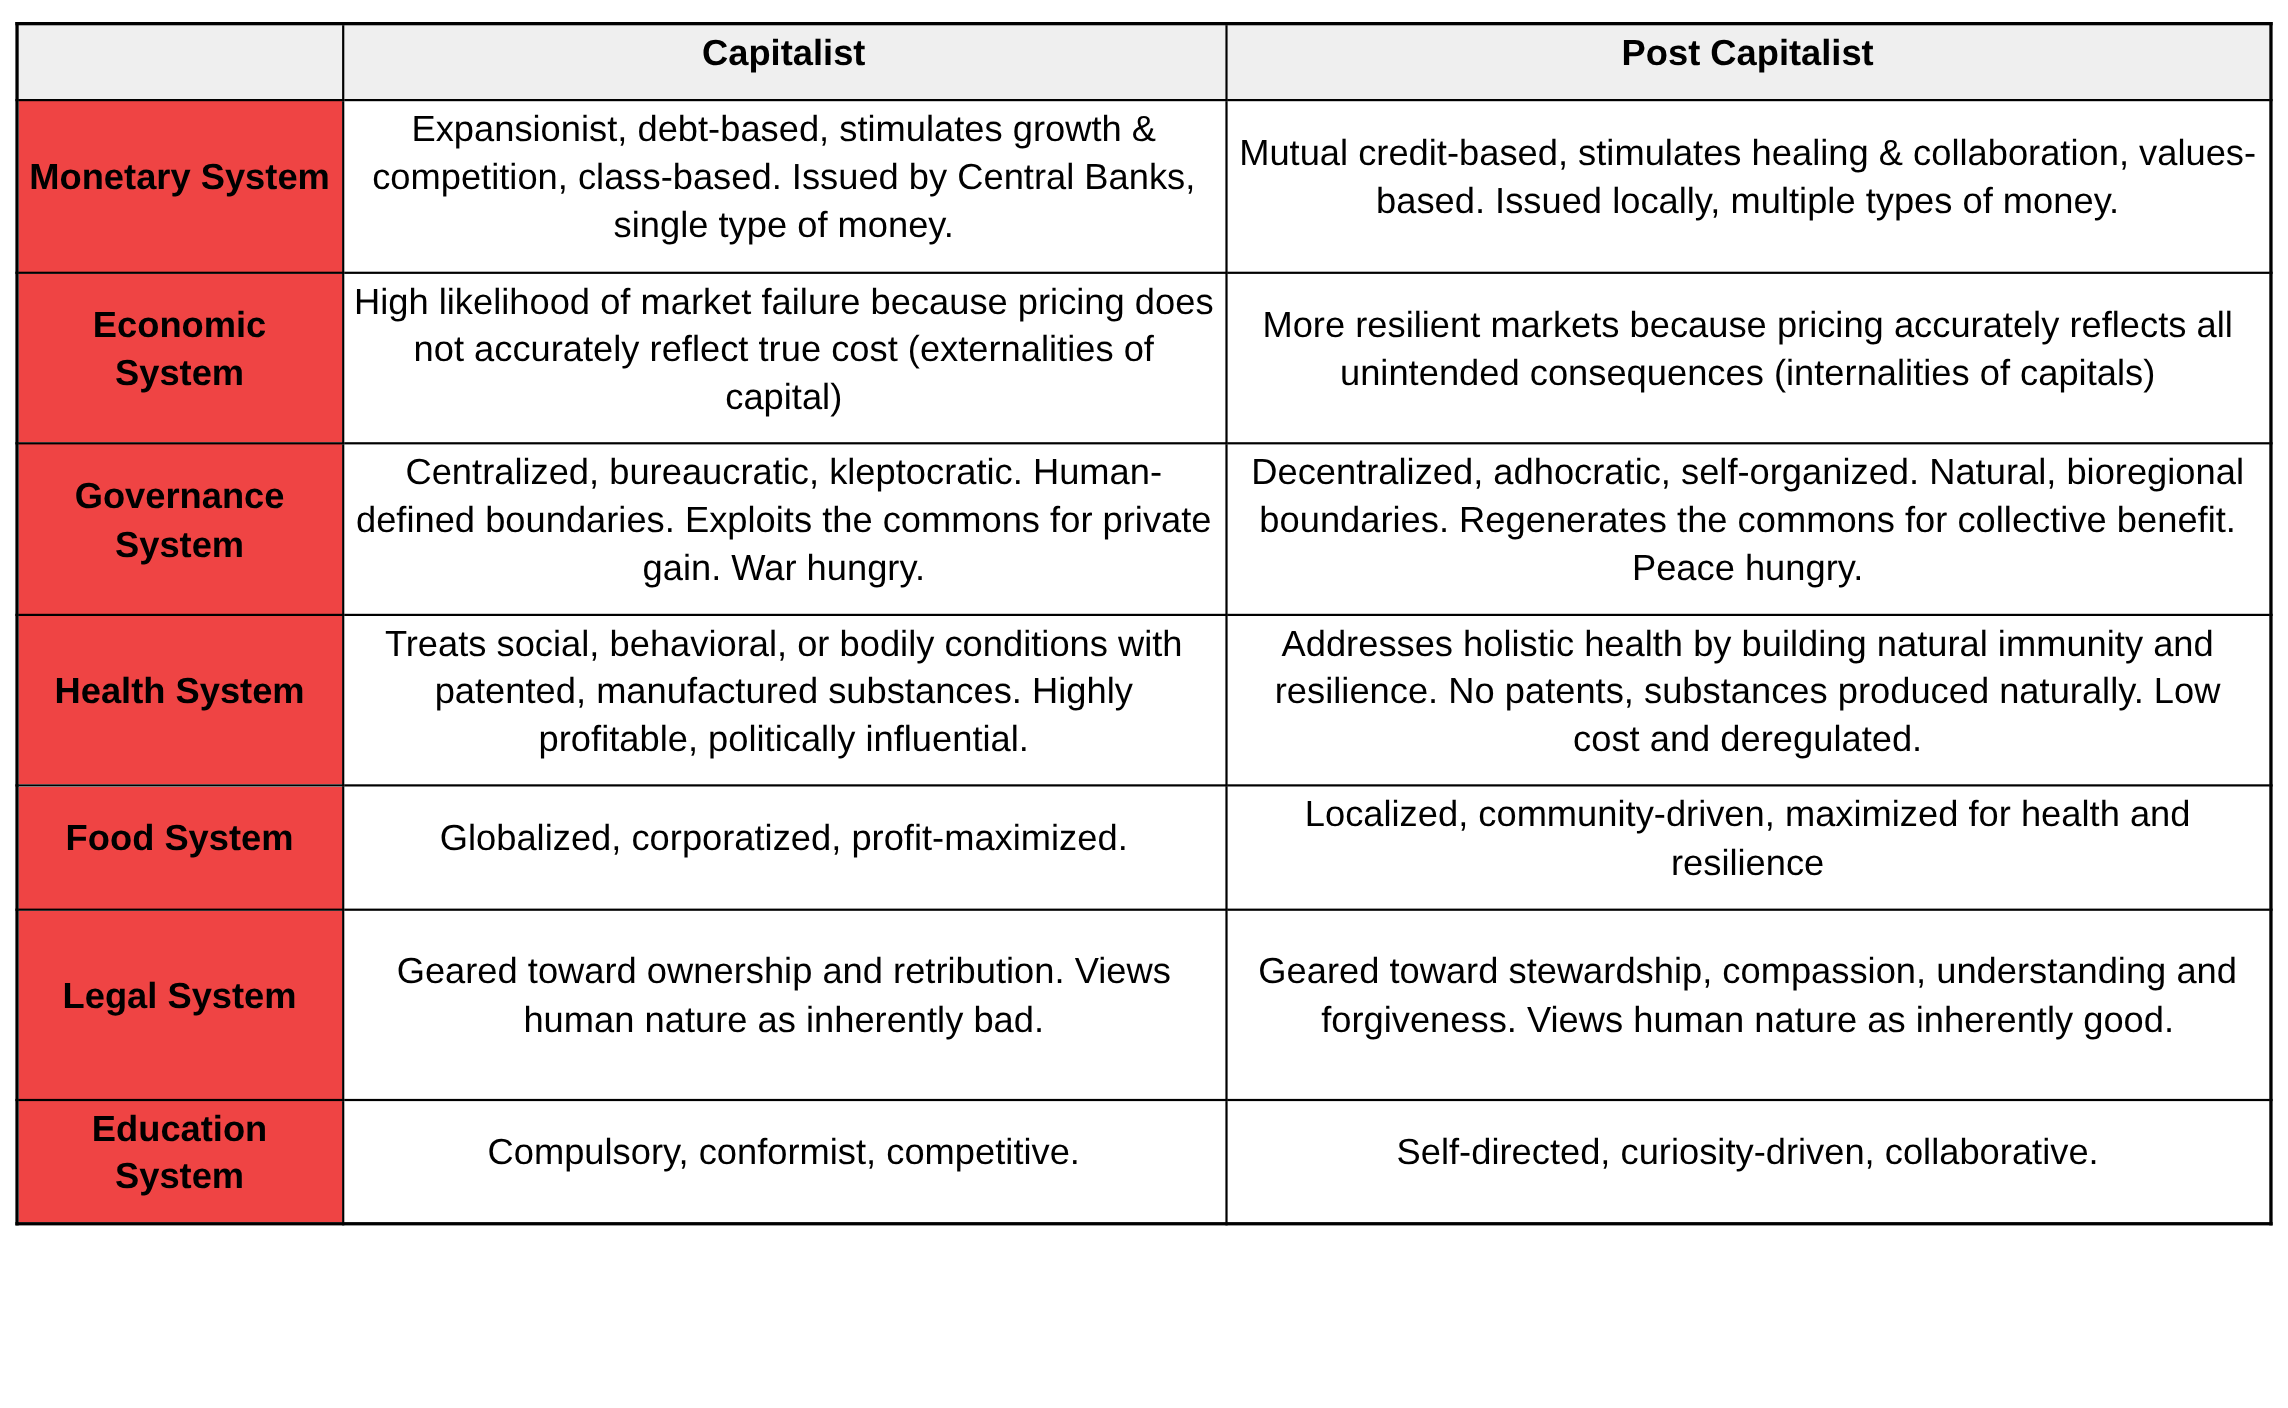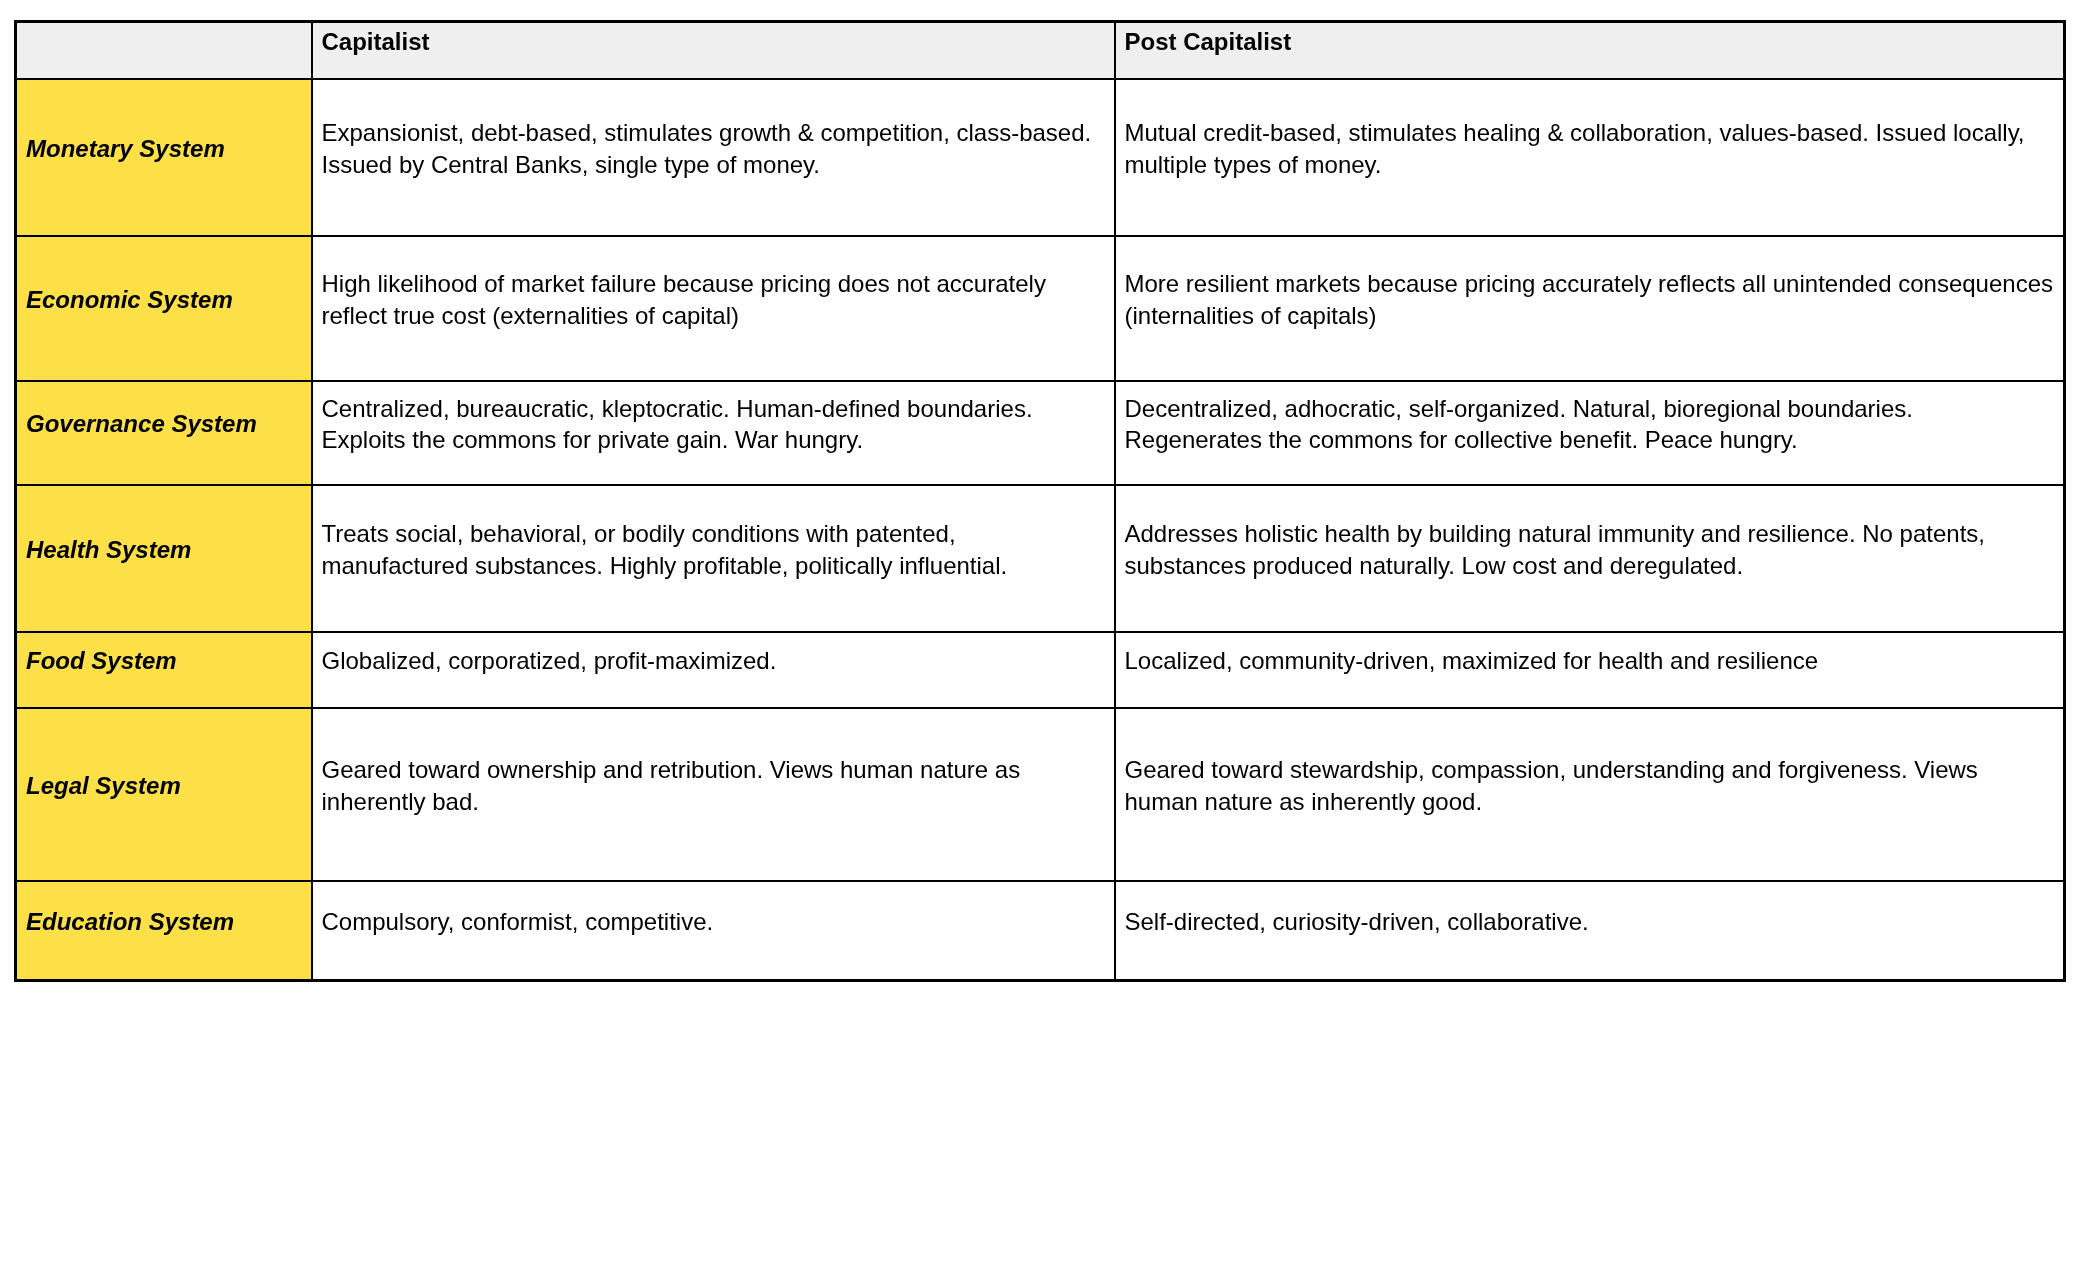--- a/index.html
+++ b/index.html
@@ -22,36 +22,35 @@
     width: 2049px;
     border: 3px solid #000000;
     background: #ffffff;
   }
   col.c-label { width: 296px; }
   col.c-cap   { width: 803px; }
   col.c-post  { width: 950px; }
 
   th, td {
     border: 2px solid #000000;
-    font-size: 24px;
+    font-size: 33px;
     line-height: 1.32;
     padding: 3px 10px 20px 9px;
     vertical-align: middle;
-    text-align: left;
+    text-align: center;
     overflow: hidden;
   }
   thead th {
     background: #efefef;
     font-weight: bold;
     vertical-align: middle;
   }
   tbody th {
-    background: #fde047;
+    background: #ef4444;
     font-weight: bold;
-    font-style: italic;
   }
   td { background: #ffffff; font-weight: normal; }
 
   thead tr           { height: 53px;  }
   tbody tr:nth-child(1) { height: 157px; }
   tbody tr:nth-child(2) { height: 145px; }
   tbody tr:nth-child(3) { height: 104px; }
   tbody tr:nth-child(4) { height: 147px; }
   tbody tr:nth-child(5) { height: 76px; }
   tbody tr:nth-child(6) { height: 173px; }

